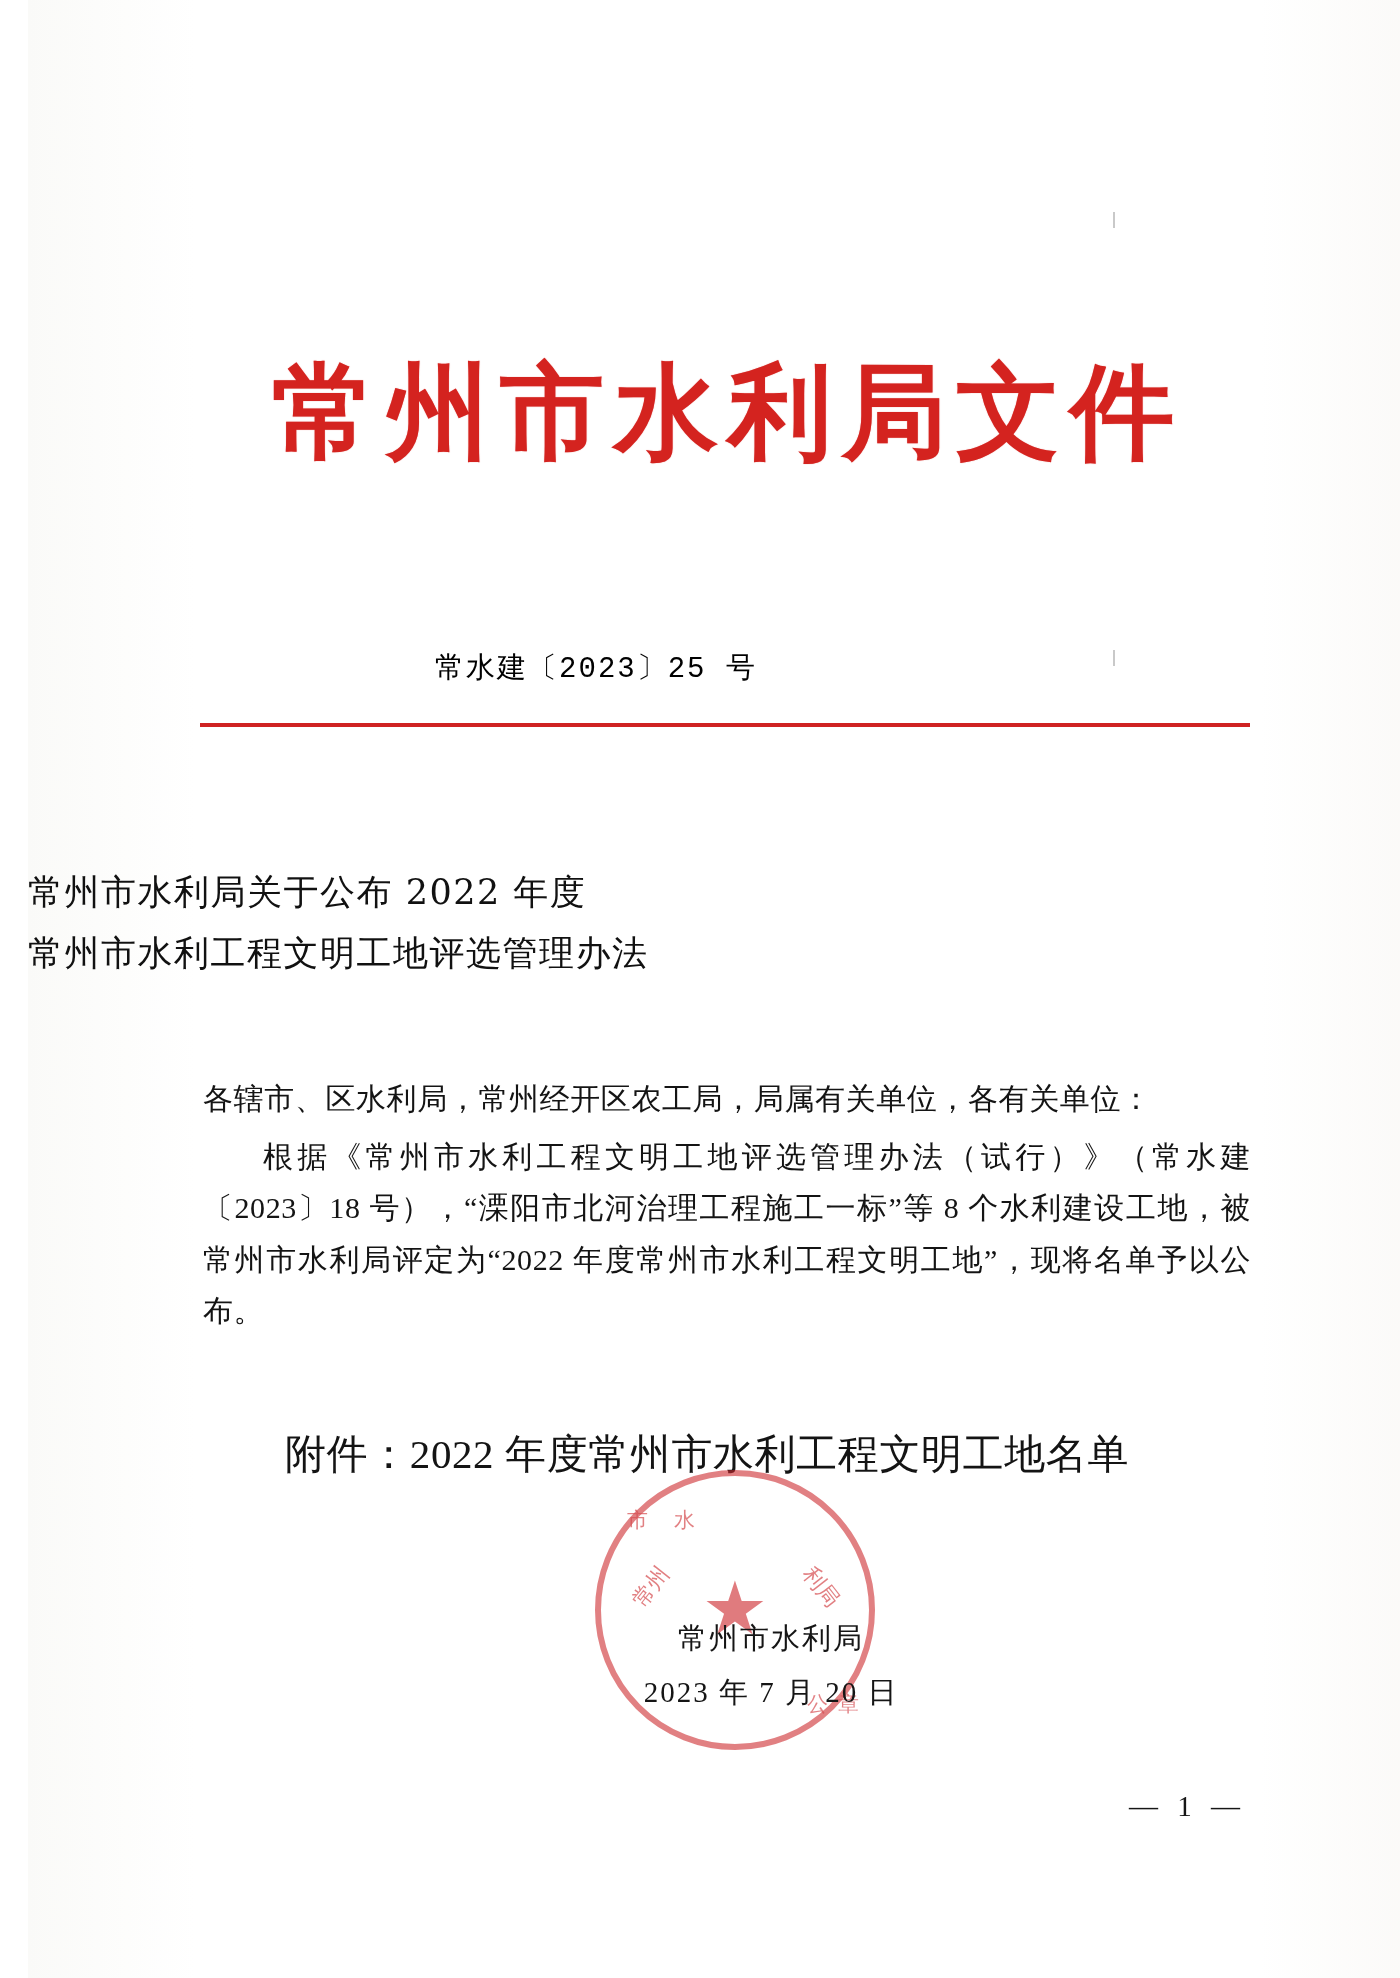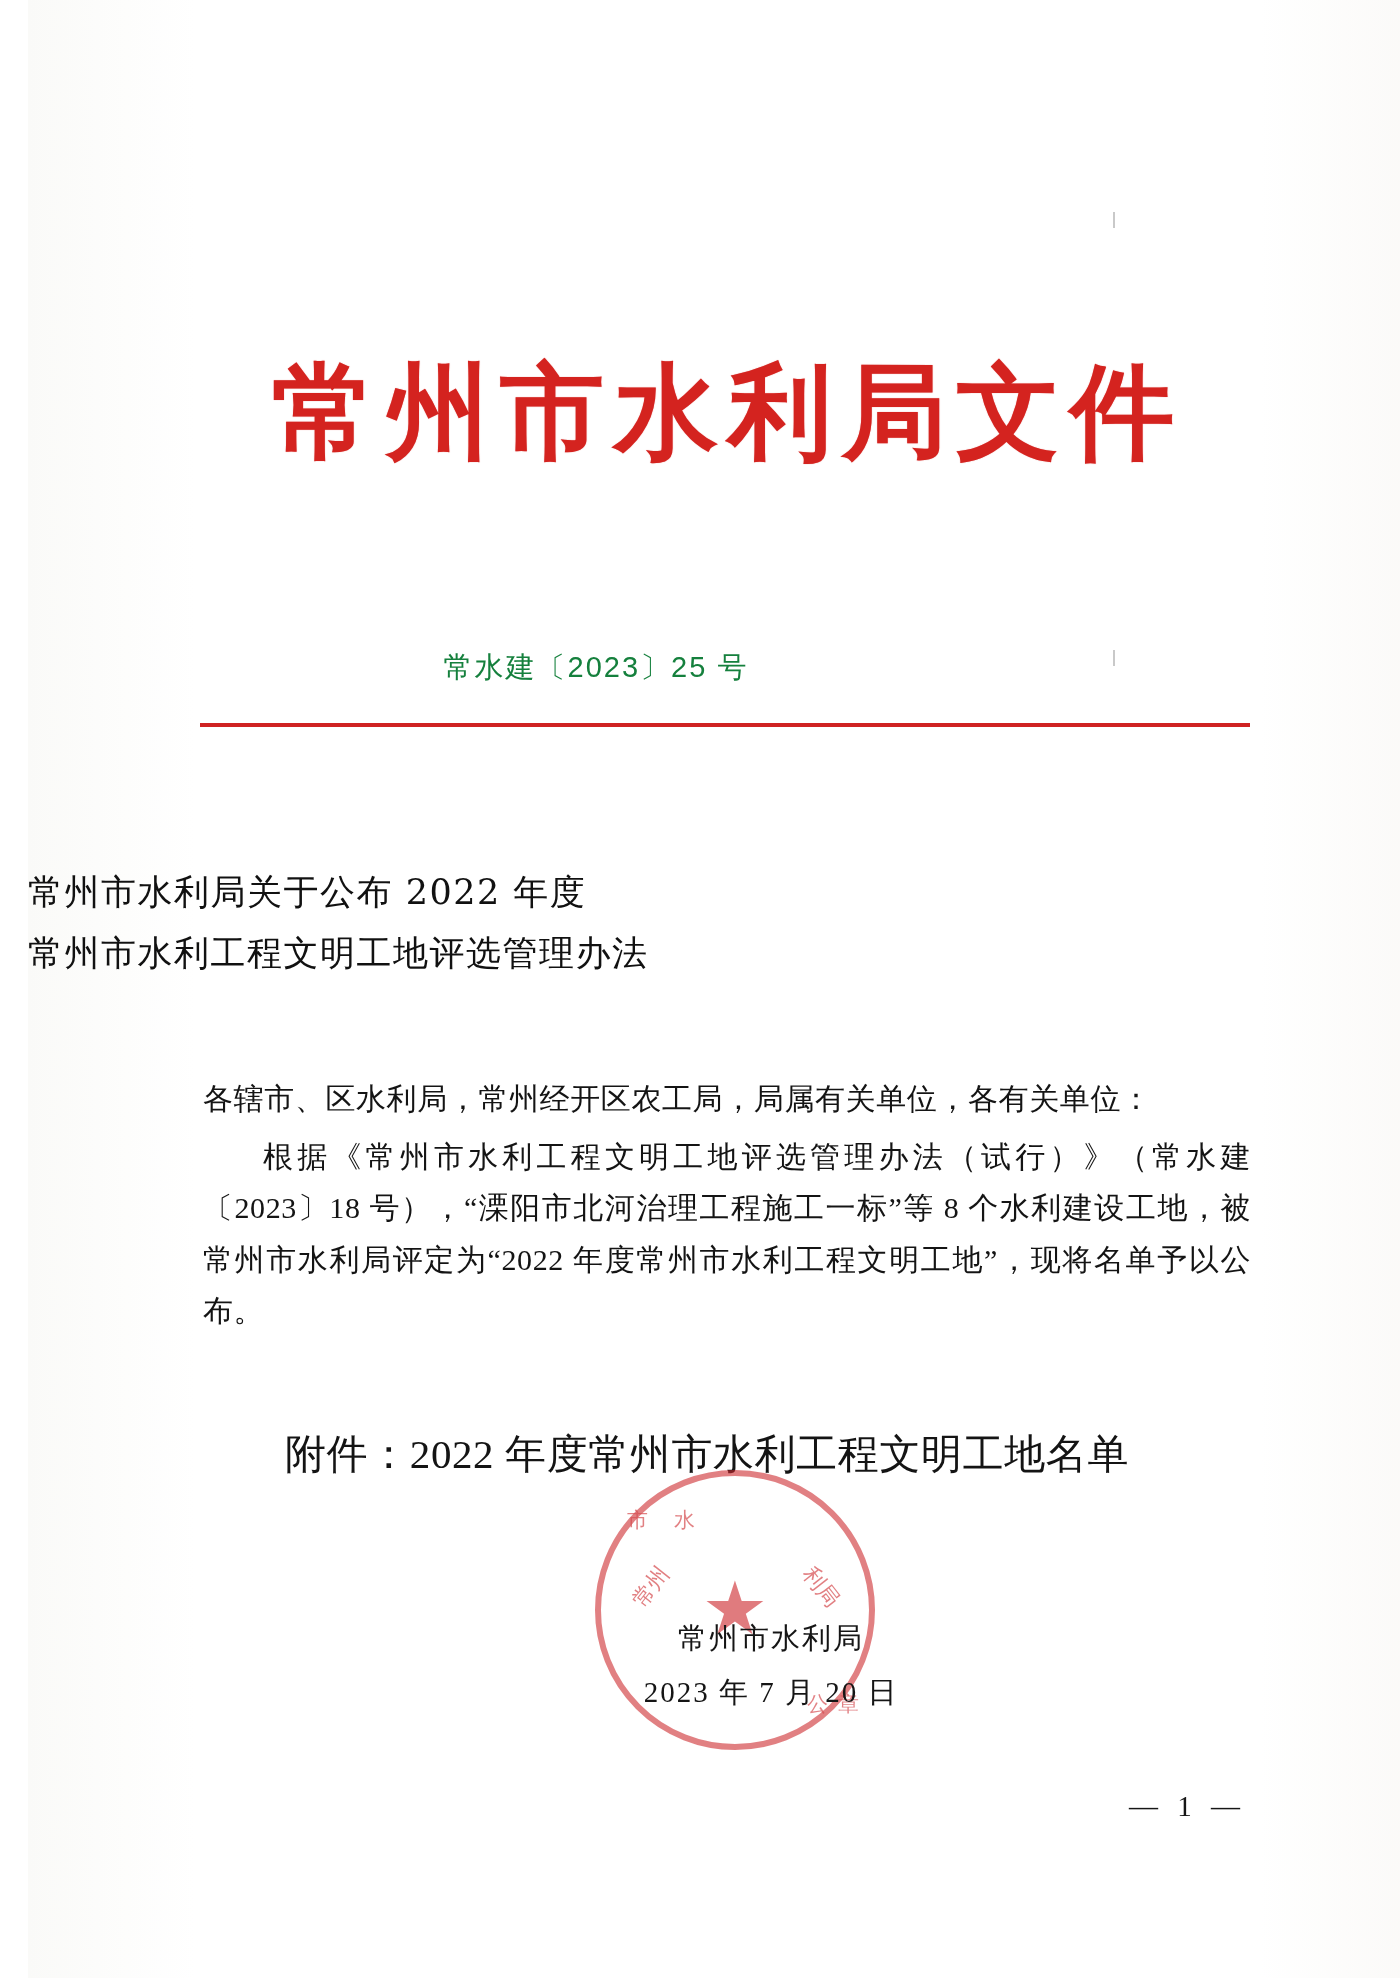--- a/index.html
+++ b/index.html
@@ -51,22 +51,22 @@
   }
 
   .doc-number {
     position: absolute;
     top: 648px;
     left: 0;
     width: 1136px;
     text-align: center;
     font-size: 29px;
     letter-spacing: 2px;
-    color: #15803d;
-    font-family: Liberation Sans, sans-serif;
+    color: #000000;
+    font-family: Liberation Mono, monospace;
   }
 
   .red-rule {
     position: absolute;
     top: 723px;
     left: 172px;
     width: 1050px;
     height: 4px;
     background: #cf2222;
   }

